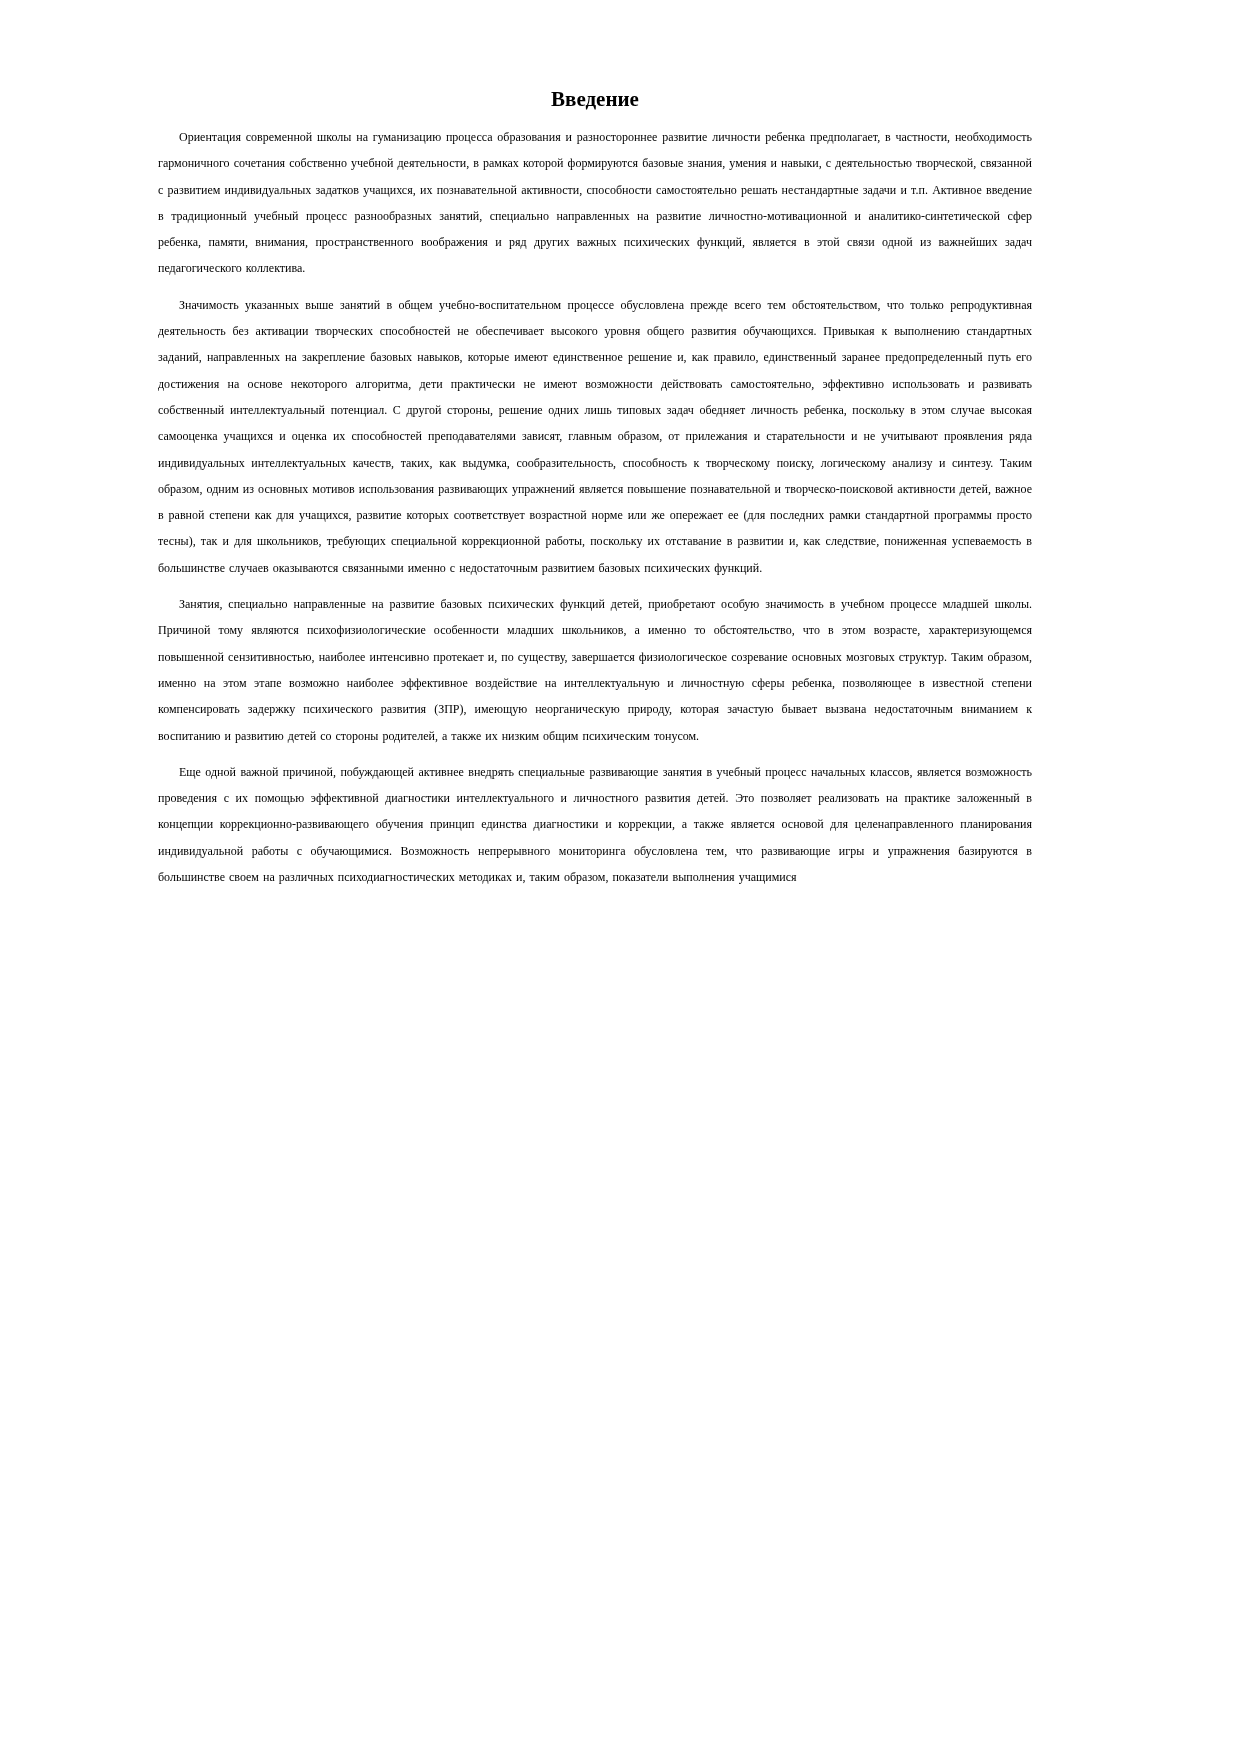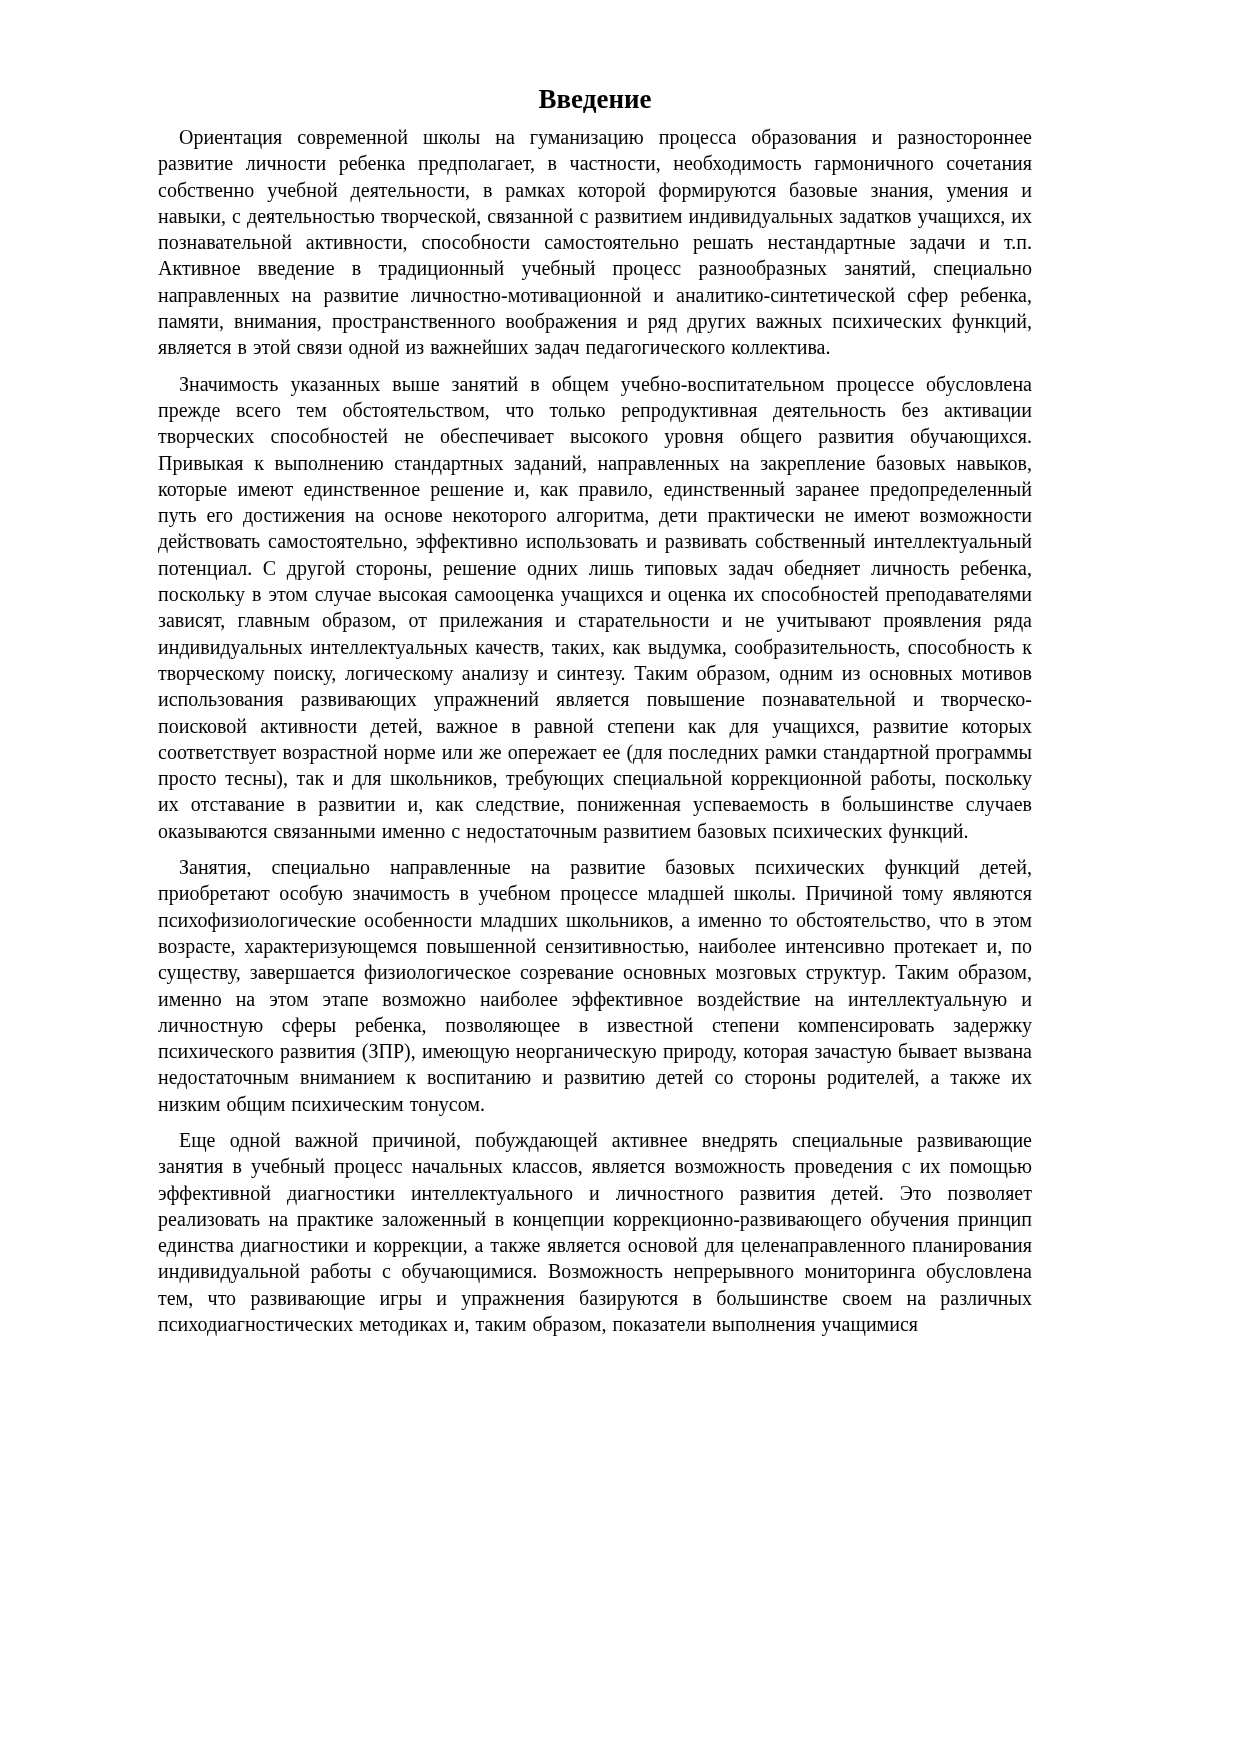--- a/index.html
+++ b/index.html
@@ -12,28 +12,28 @@
       width: 1240px;
       height: 1754px;
       box-sizing: border-box;
       background: #ffffff;
       padding: 86px 208px 40px 158px;
       font-family: "Liberation Serif", "DejaVu Serif", serif;
       color: #000000;
       overflow: hidden;
     }
     .title {
-      font-size: 27px;
+      font-size: 21px;
       font-weight: bold;
       text-align: center;
       margin: 0 0 12px 0;
       line-height: 26px;
     }
     .para {
-      font-size: 20px;
+      font-size: 12px;
       line-height: 26.3px;
       text-align: justify;
       text-indent: 21px;
       margin: 0 0 10px 0;
       hyphens: none;
       -webkit-hyphens: none;
       word-spacing: 1px;
     }
   </style>
 </head>

